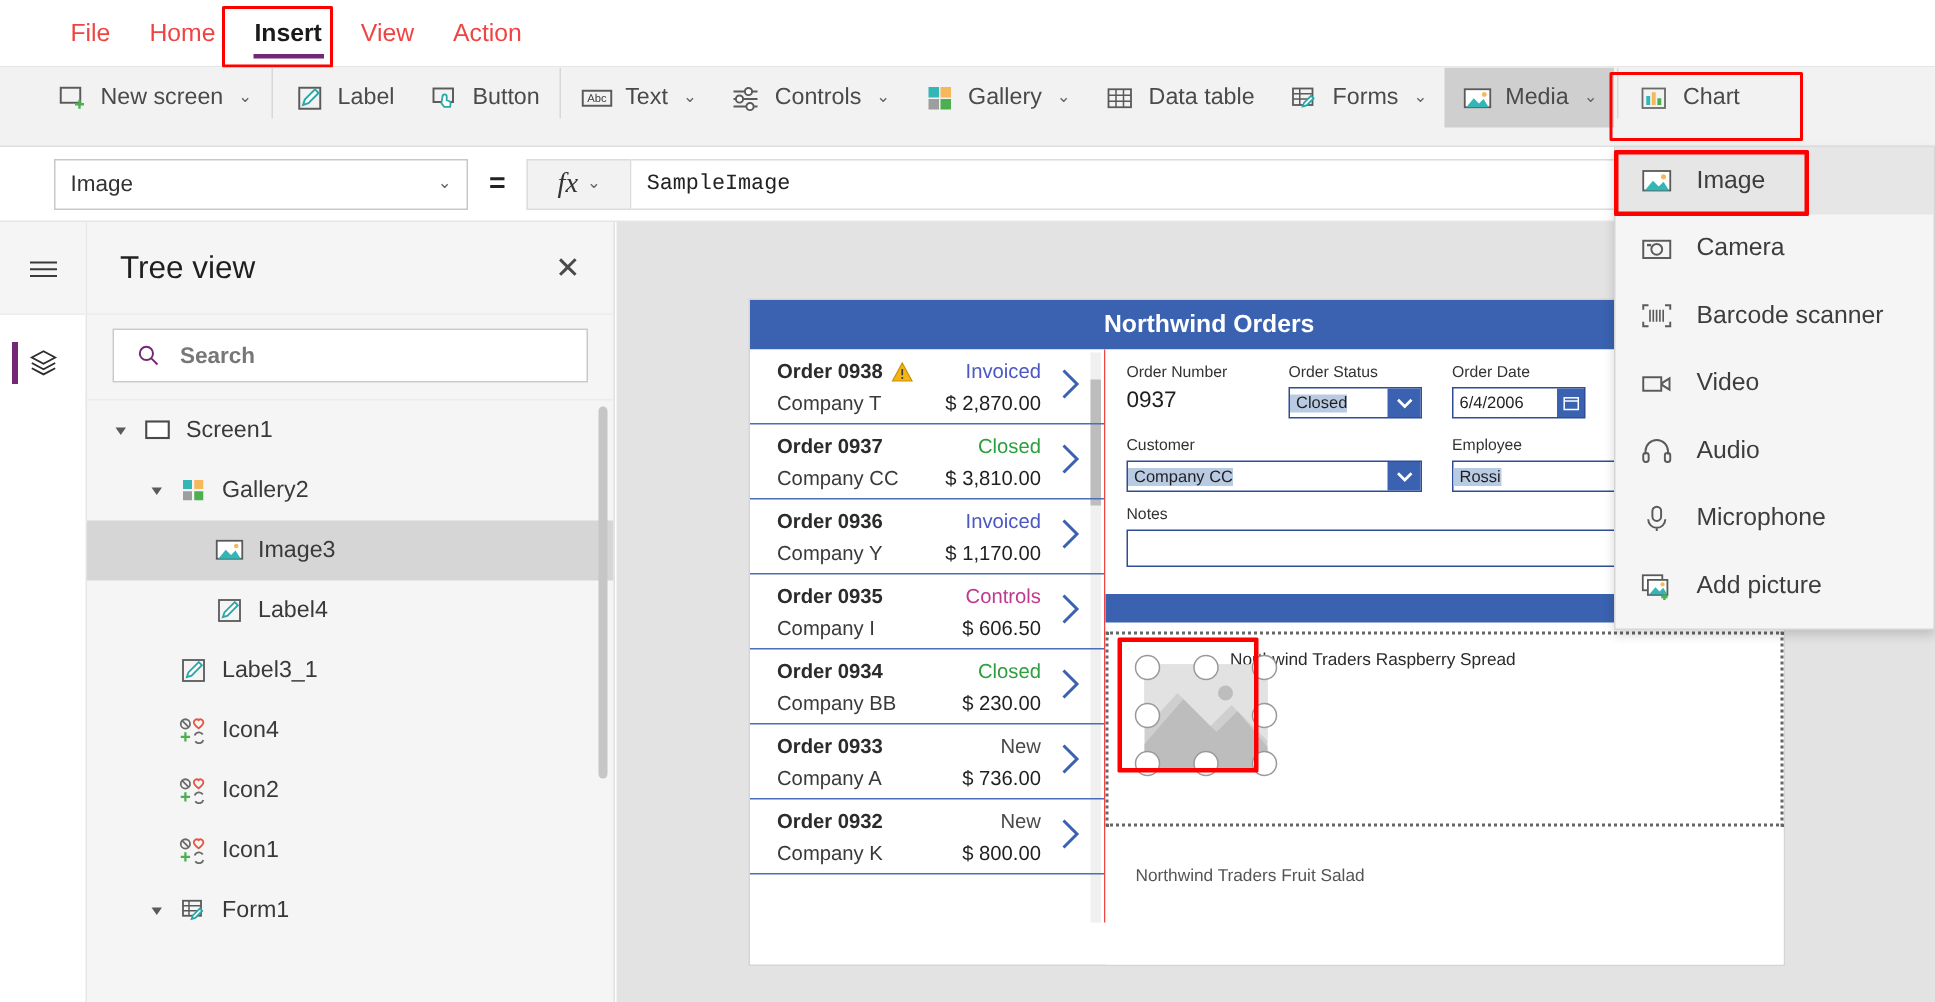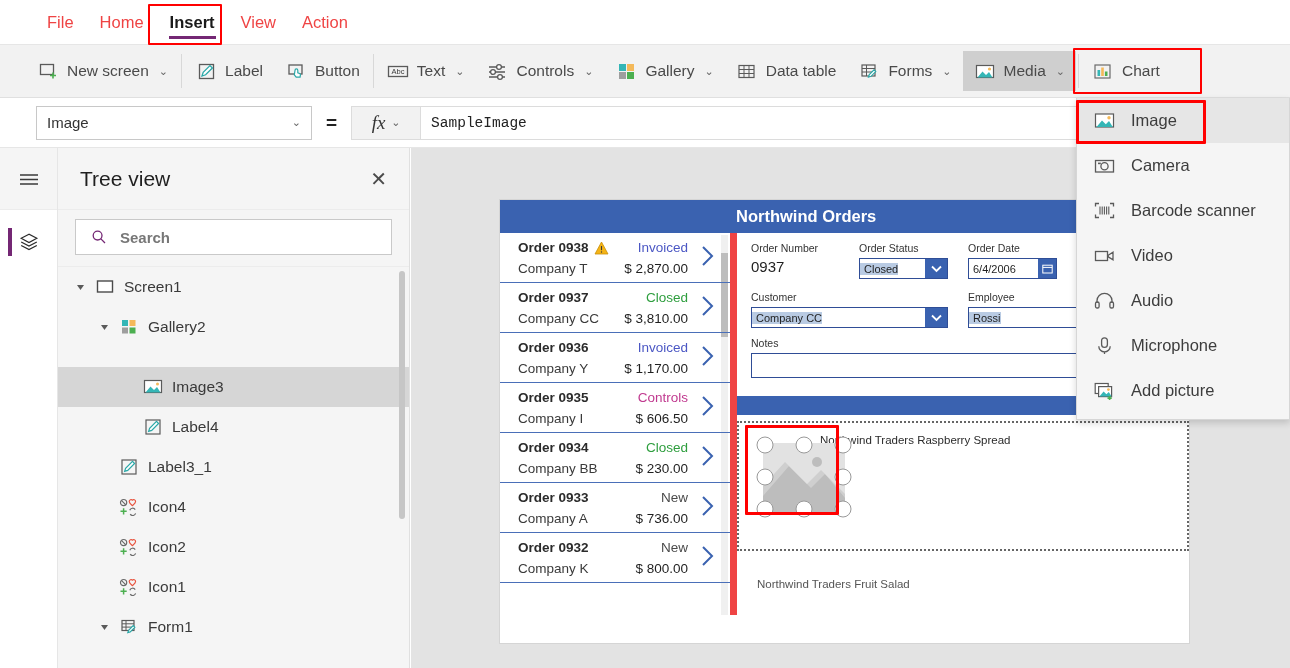--- a/index.html
+++ b/index.html
@@ -30,21 +30,21 @@
   }
   .hl-box {
     position: absolute; border: 2px solid #ff0000; pointer-events: none;
     border-radius: 1px;
   }
   #hl-insert { left: 148px; top: 4px; width: 74px; height: 41px; }
 
   
   .ribbon {
     position: absolute; left: 0; top: 45px; width: 1290px; height: 53px;
-    background: #f2f2f2; display: flex; align-items: center;
+    background: #f2f2f2; display: flex; align-items: flex-start;
     border-bottom: 1px solid #e0e0e0; overflow: hidden;
   }
   .rb {
     display: flex; align-items: center; height: 40px; padding: 0 11px;
     gap: 8px; font-size: 15.5px; color: #4a4a4a; cursor: default;
     white-space: nowrap; position: relative;
   }
   .rb.first { margin-left: 26px; }
   .rb.sel { background: #cfcfcf; }
   .rb-sep { width: 1px; height: 34px; background: #d8d8d8; margin: 0 2px; }
@@ -110,21 +110,21 @@
   .search-box {
     height: 36px; background: #fff; border: 1px solid #c9c9c9;
     display: flex; align-items: center; gap: 10px; padding: 0 12px;
   }
   .search-ph { font-size: 15px; color: #777; }
   .tree-list { position: relative; height: 410px; overflow: hidden; }
   .tnode {
     display: flex; align-items: center; height: 40px; gap: 8px;
     font-size: 15.5px; color: #3a3a3a; cursor: default;
   }
-  .tnode.sel { background: #d6d6d6; margin-top: 20px; }
+  .tnode.sel { background: #d6d6d6; }
   .twist {
     width: 12px; height: 12px; flex: 0 0 auto; display: flex;
     align-items: center; justify-content: center;
   }
   .twist svg { display: block; }
   .tw-blank { width: 12px; flex: 0 0 auto; }
   .tscroll {
     position: absolute; right: 4px; top: 4px; width: 6px; height: 248px;
     background: #c6c6c6; border-radius: 3px;
   }
@@ -144,21 +144,21 @@
   }
   .phone-title {
     position: absolute; left: 236px; top: 0; height: 33px; line-height: 33px;
     font-size: 16.5px; font-weight: bold; color: #fff;
   }
   .trash { position: absolute; right: 16px; top: 7px; }
 
   
   .gallery {
     position: absolute; left: 0; top: 33px; width: 237px; height: 382px;
-    background: #fff; overflow: hidden; border-right: 7px solid #ef4444;
+    background: #fff; overflow: hidden; border-right: 1px solid #ef4444;
   }
   .gitem {
     position: relative; height: 50px; border-bottom: 1.5px solid #4a6fb8;
     padding: 4px 8px 0 18px;
   }
   .gitem .row1 { display: flex; justify-content: space-between; align-items: center; height: 21px; }
   .gitem .row2 { display: flex; justify-content: space-between; align-items: center; height: 21px; }
   .g-order { font-size: 13.5px; font-weight: bold; color: #2b2b2b; display: flex; align-items: center; gap: 5px; }
   .g-status { font-size: 13.5px; padding-right: 34px; }
   .g-company { font-size: 13.5px; color: #3a3a3a; }

